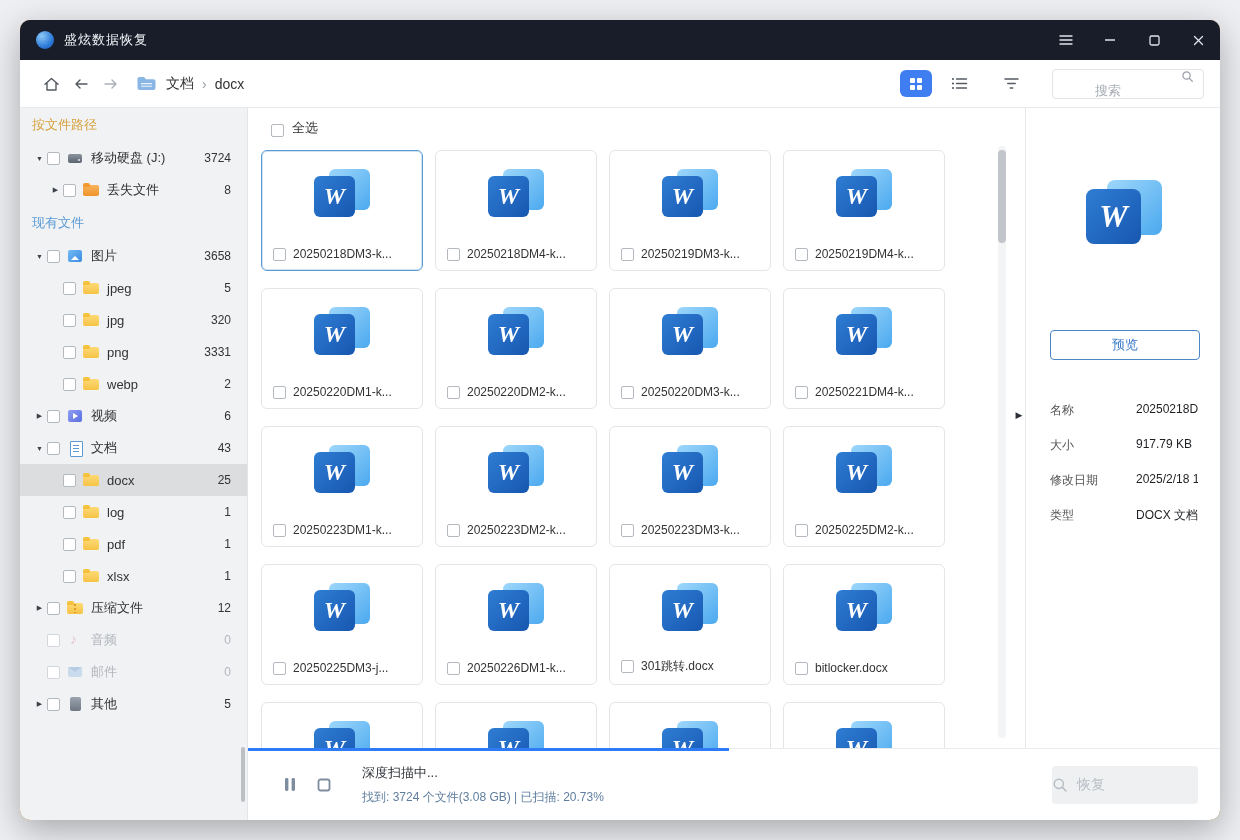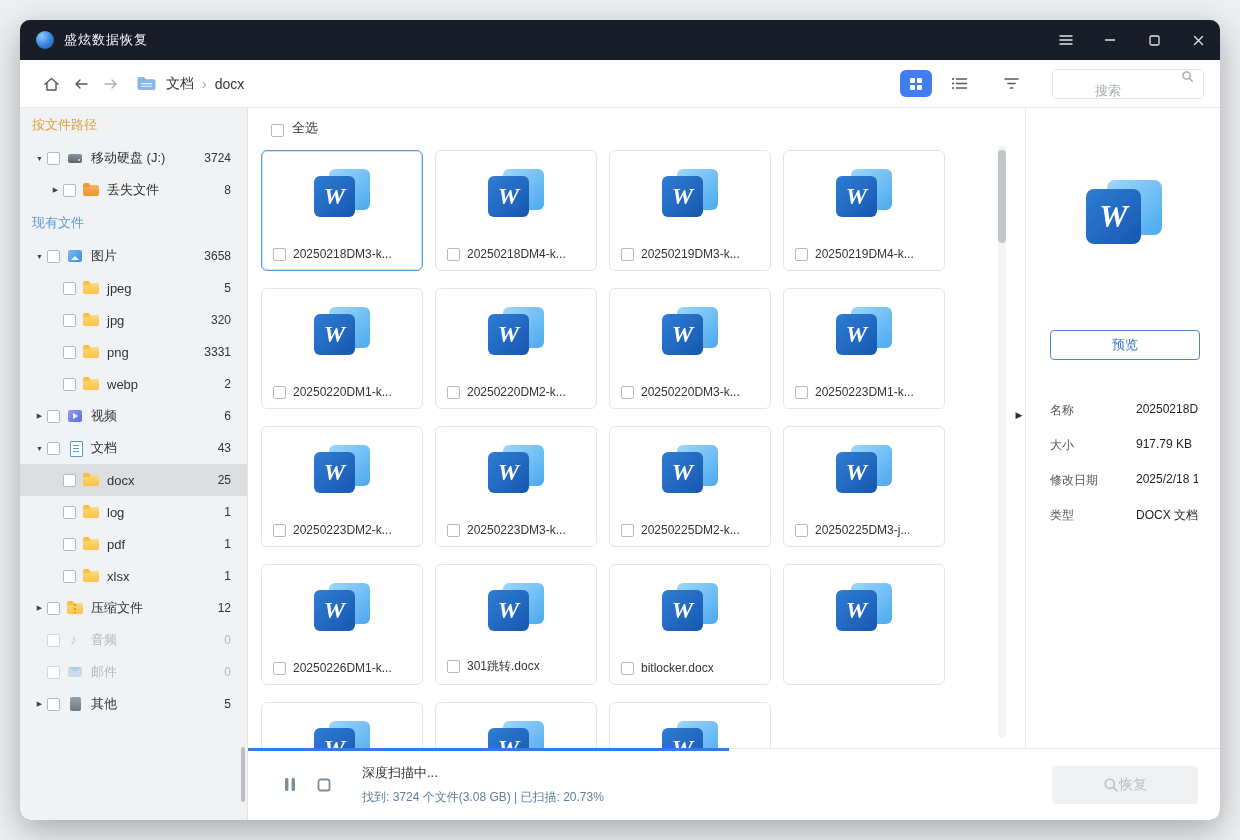--- a/index.html
+++ b/index.html
@@ -110,21 +110,21 @@
   .drow .dl { width:86px; color:#555; flex-shrink:0; }
   .drow .dv { color:#1d1f22; white-space:nowrap; overflow:hidden; }
 
   
   .statusbar { height:72px; border-top:1px solid #e9ebee; background:#fff; position:relative; display:flex; align-items:center; padding:0 22px 0 32px; flex-shrink:0; }
   .progress { position:absolute; top:-1px; left:0; height:3px; background:#2f7bf5; }
   .sb-btn { width:20px; height:20px; display:flex; align-items:center; justify-content:center; cursor:pointer; margin-right:14px; }
   .sb-text { margin-left:14px; }
   .sb-title { font-size:13px; color:#2e3338; margin-bottom:7px; }
   .sb-detail { font-size:12px; color:#5f7e9f; }
-  .recover-btn { margin-left:auto; width:146px; height:38px; background:#eef0f2; border-radius:4px; display:flex; align-items:center; justify-content:center; color:#b9bdc4; font-size:14px; cursor:default; }
+  .recover-btn { margin-left:auto; width:146px; height:38px; background:#eef0f2; border-radius:4px; display:flex; align-items:center; justify-content:flex-start; gap:9px; color:#b9bdc4; font-size:14px; cursor:default; }
 </style>
 </head>
 <body>
 
 <div class="window">
 
   <div class="titlebar">
     <div class="app-logo"></div>
     <div class="app-title">盛炫数据恢复</div>
     <div class="tb-controls">
@@ -408,20 +408,30 @@
                 </div>
             </div>
             <div class="card">
               <div class="wicon">
                   <i class="back"></i>
                   <i class="front"></i>
                 </div>
               <div class="cname">
                   <span class="cb"></span>
                   <span>20250220DM3-k...</span>
+                </div>
+            </div>
+            <div class="card">
+              <div class="wicon">
+                  <i class="back"></i>
+                  <i class="front"></i>
+                </div>
+              <div class="cname">
+                  <span class="cb"></span>
+                  <span>20250221DM4-k...</span>
                 </div>
             </div>
 
             <div class="card">
               <div class="wicon">
                   <i class="back"></i>
                   <i class="front"></i>
                 </div>
               <div class="cname">
                   <span class="cb"></span>

